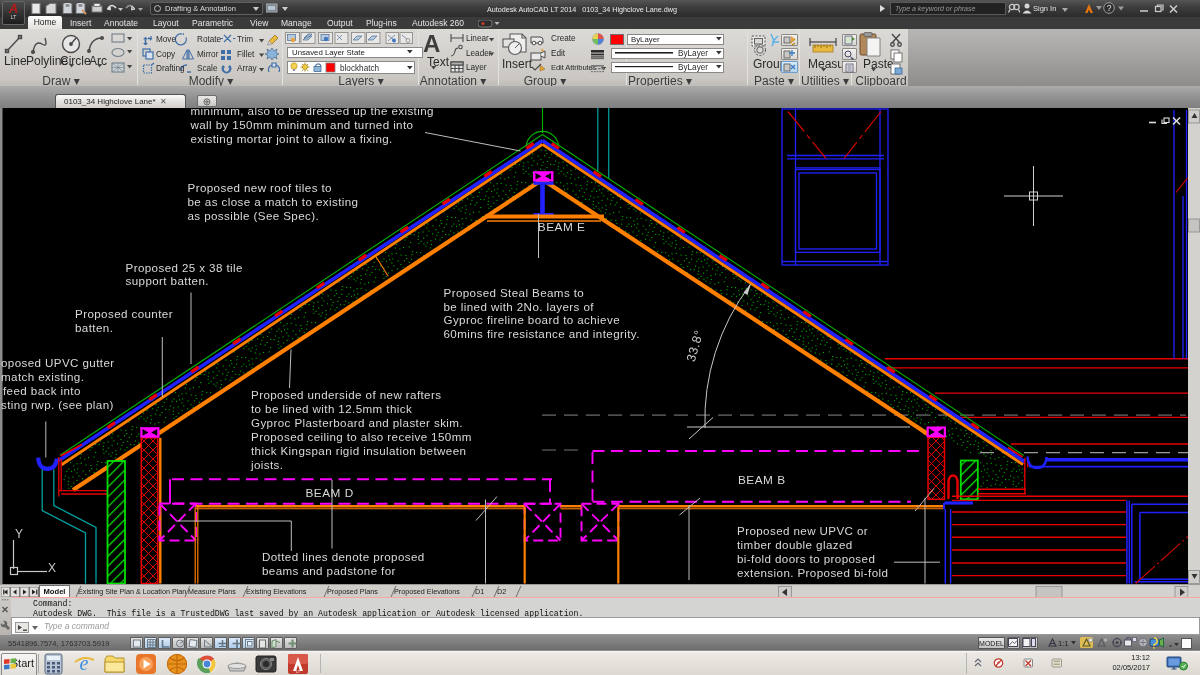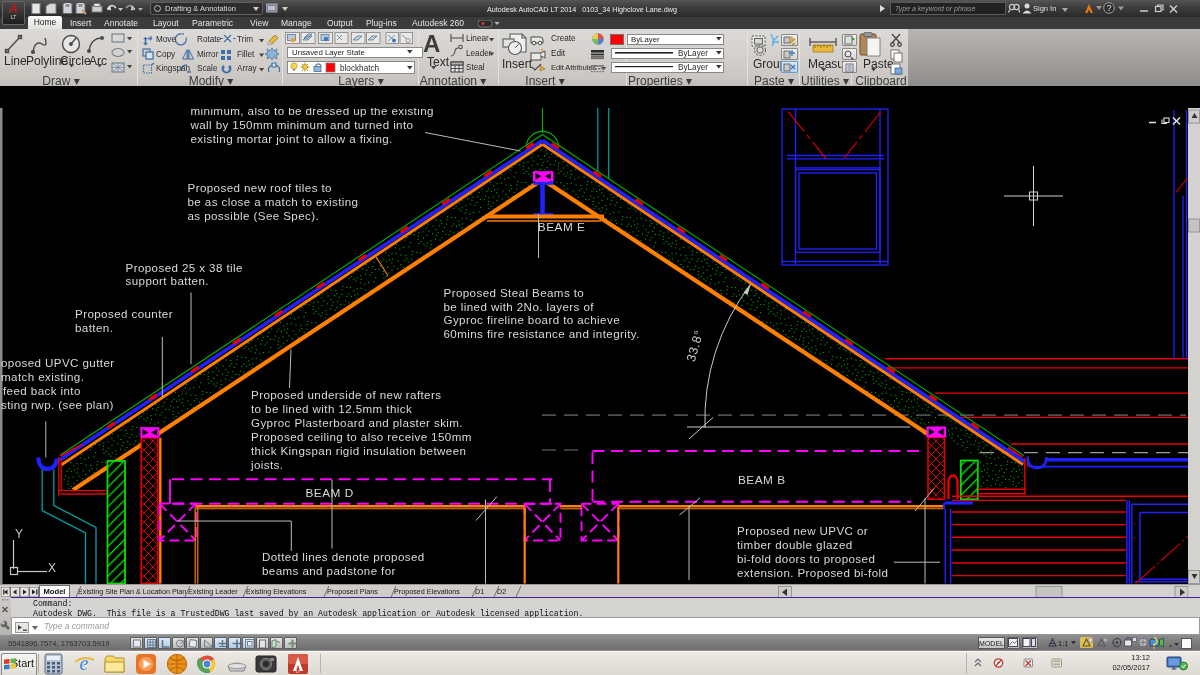--- a/index.html
+++ b/index.html
@@ -31,21 +31,21 @@
 .ddown{position:absolute;background:#fff;border:1px solid #898989;font-size:7.8px;color:#222;white-space:nowrap;overflow:hidden}
 .sbtn{position:absolute;border:1px solid #8d8b88;background:linear-gradient(#f2f1ef,#d9d7d3);border-radius:1px}
 
 #ftb{left:0;top:86px;width:1200px;height:22px;background:linear-gradient(#ababab 0%,#909090 55%,#7f7f7f 100%)}
 #ftab{left:55px;top:8px;width:131px;height:14px;background:linear-gradient(#fbfbfa 0%,#e3e1de 50%,#d2cfca 100%);border:1px solid #4e5257;border-bottom:none;border-radius:3px 3px 0 0;font-size:8px;color:#1c1c1c;line-height:13px;padding-left:8px}
 #fplus{left:197px;top:9px;width:20px;height:12px;background:linear-gradient(#e9e8e6,#cbc9c5);border:1px solid #6d6d6d;border-radius:2px;color:#4d4d4d;font-size:10px;line-height:11px;text-align:center}
 
 #ltabs{left:0;top:584px;width:1200px;height:13px;background:#d0cdc9;border-top:1px solid #9a9a9a}
 .ltxt{position:absolute;top:0;font-size:7.2px;color:#1a1a1a;line-height:13px;white-space:nowrap}
 .lsl{position:absolute;top:1px;width:8px;height:11px;border-right:1px solid #6f6f6f;transform:skewX(-24deg)}
-#cmd{left:0;top:597px;width:1200px;height:38px;background:#4c1d95}
+#cmd{left:0;top:597px;width:1200px;height:38px;background:#fca5a5}
 #cmdhist{left:11px;top:1px;width:1189px;height:19px;background:#d4d4d2;font-family:"Liberation Mono",monospace;font-size:8.2px;color:#111;line-height:9.5px;padding:1px 0 0 22px;white-space:pre}
 #cmdin{left:11px;top:20px;width:1189px;height:18px;background:#fff;border:1px solid #9a9a9a;font-size:8.5px;color:#9a9a9a;font-style:italic;line-height:16px}
 #statusbar{left:0;top:635px;width:1200px;height:15px;background:linear-gradient(#8f8f8f,#6d6d6d)}
 #coords{left:8px;top:3.5px;font-size:7.6px;color:#2e2e2e;letter-spacing:0}
 .stbtn{position:absolute;top:1.5px;width:12.5px;height:12px;border:1px solid #5f5f5f;background:linear-gradient(#e3e3e3,#bdbdbd);border-radius:1px}
 .stbtn.on{background:linear-gradient(#dceafa,#aecdea)}
 #taskbar{left:0;top:650px;width:1200px;height:25px;background:linear-gradient(#fbfaf9 0%,#ece9e4 8%,#dcd9d3 100%);border-top:1px solid #8e8e8e}
 #startbtn{left:1px;top:2px;width:36px;height:35px;background:linear-gradient(#f6f5f3,#d3d0ca);border:1px solid #8a8a8a;border-radius:2px;font-size:11px;font-weight:normal;color:#1a1a1a;line-height:19px;text-align:right;padding-right:2px}
 #clock{position:absolute;right:50px;top:2px;font-size:7.5px;color:#222;text-align:right;line-height:10px}
 </style></head><body>
@@ -134,21 +134,21 @@
       <div class="lt">LT</div>
     </div>
 
 <div class="abs" id="ribbon">
  <div class="abs" id="ribbonright"></div>
  <div class="abs" id="plabels"></div>
  <div class="plab" style="left:18px;width:86px">Draw ▾</div>
  <div class="plab" style="left:168px;width:86px">Modify ▾</div>
  <div class="plab" style="left:318px;width:86px">Layers ▾</div>
  <div class="plab" style="left:418px;width:70px">Annotation ▾</div>
- <div class="plab" style="left:512px;width:66px">Insert ▾</div>
+ <div class="plab" style="left:512px;width:66px">Group ▾</div>
  <div class="plab" style="left:622px;width:76px">Properties ▾</div>
  <div class="plab" style="left:748px;width:52px">Paste ▾</div>
  <div class="plab" style="left:799px;width:52px">Utilities ▾</div>
  <div class="plab" style="left:851px;width:60px">Clipboard</div>
  <div class="pdiv" style="left:137px"></div>
       <div class="pdiv" style="left:282px"></div>
  <div class="pdiv" style="left:418px"></div>
       <div class="pdiv" style="left:498px"></div>
  <div class="pdiv" style="left:626px"></div>
       <div class="pdiv" style="left:747px"></div>
@@ -224,21 +224,21 @@
    <path d="M2 10 q-2 -5 3 -7 m4 0 q5 2 3 7"></path>
           <path d="M5 1 h4 v4 h-4 z" fill="#d7e2ee"></path>
   </g>
  </svg>
 <div class="srow" style="left:156px;top:6px">Move</div>
       <div class="srow" style="left:197px;top:6px">Rotate</div>
       <div class="srow" style="left:237px;top:6px">Trim</div>
  <div class="srow" style="left:156px;top:20.5px">Copy</div>
       <div class="srow" style="left:197px;top:20.5px">Mirror</div>
       <div class="srow" style="left:237px;top:20.5px">Fillet</div>
- <div class="srow" style="left:156px;top:35px">Kingspan</div>
+ <div class="srow" style="left:156px;top:35px">Drafting</div>
       <div class="srow" style="left:197px;top:35px">Scale</div>
       <div class="srow" style="left:237px;top:35px">Array</div>
  <svg class="abs" style="left:259px;top:9px" width="10" height="40">
         <path d="M0 1 l2.6 3.4 2.6 -3.4 z" fill="#444"></path>
         <path d="M0 15.5 l2.6 3.4 2.6 -3.4 z" fill="#444"></path>
         <path d="M0 30 l2.6 3.4 2.6 -3.4 z" fill="#444"></path>
       </svg>
 
  <svg class="abs" style="left:285px;top:3px" width="133" height="12" viewBox="0 0 133 12">
   <g>
@@ -297,21 +297,21 @@
    <path d="M1 1 v8 M13 1 v8 M1 5 h12"></path>
    <path d="M1 23 q3 0 4 -5 q0.5 -3 3 -3"></path>
           <circle cx="10.5" cy="14" r="1.8"></circle>
    <rect x="1" y="29" width="12" height="10" fill="#e8e8e8"></rect>
           <path d="M1 32 h12 M1 35.5 h12 M5 29 v10 M9 29 v10"></path>
           <rect x="1" y="29" width="12" height="3" fill="#b0b0b0"></rect>
   </g>
  </svg>
  <div class="srow" style="left:466px;top:5px">Linear</div>
       <div class="srow" style="left:466px;top:19.5px">Leader</div>
-      <div class="srow" style="left:466px;top:34px">Steal</div>
+      <div class="srow" style="left:466px;top:34px">Layer</div>
  <svg class="abs" style="left:489px;top:8px" width="8" height="22">
         <path d="M0 1 l2.6 3.4 2.6 -3.4 z" fill="#444"></path>
         <path d="M0 15.5 l2.6 3.4 2.6 -3.4 z" fill="#444"></path>
       </svg>
 
  <svg class="abs" style="left:502px;top:3px" width="26" height="24" viewBox="0 0 26 24">
   <path d="M8 2 h12 l4 4 v14 h-16 z" fill="#efefee" stroke="#5a5a5a" stroke-width="1.1"></path>
         <path d="M20 2 v4 h4" fill="none" stroke="#5a5a5a" stroke-width="1.1"></path>
   <rect x="1" y="7" width="11" height="8" fill="#e3e3e2" stroke="#5a5a5a" stroke-width="1.1"></rect>
   <circle cx="13" cy="16" r="6.5" fill="#eee" stroke="#5a5a5a" stroke-width="1.1"></circle>
@@ -452,20 +452,24 @@
           <rect x="1" y="17" width="8" height="9" fill="#fff" stroke="#666" stroke-width=".9"></rect>
           <rect x="4" y="20" width="8" height="9" fill="#fff" stroke="#666" stroke-width=".9"></rect>
         </g>
   <g>
           <rect x="1" y="31" width="9" height="10" fill="#fff" stroke="#666" stroke-width=".9"></rect>
           <rect x="5" y="35" width="7" height="6" fill="#7aa8d8" stroke="#3a6a9a" stroke-width=".8"></rect>
         </g>
  </svg>
 </div>
 
+<div class="abs" id="ftb">
+ <div class="abs" id="ftab">0103_34 Highclove Lane*&nbsp;&nbsp;<span style="color:#555">✕</span></div>
+ <div class="abs" id="fplus">⊕</div>
+</div>
 
 <svg class="abs" style="left:0;top:108px" width="1200" height="476" viewBox="0 108 1200 476">
 <defs>
  <pattern id="speck" width="35" height="35" patternUnits="userSpaceOnUse">
   <g fill="#00b000">
             <rect x="15.4" y="19.0" width="1.1" height="1.1"></rect>
             <rect x="31.4" y="15.8" width="1.1" height="1.1"></rect>
             <rect x="6.3" y="17.4" width="1.1" height="1.1"></rect>
             <rect x="21.4" y="27.0" width="1.1" height="1.1"></rect>
             <rect x="3.2" y="10.3" width="1.1" height="1.1"></rect>
@@ -823,21 +827,21 @@
           <path d="M6.5 2.5 v5 l-3.5 -2.5 z"></path>
           <rect x="2.2" y="2.5" width="1.2" height="5"></rect>
           <path d="M15.5 2.5 v5 l-3.5 -2.5 z"></path>
           <path d="M22 2.5 v5 l3.5 -2.5 z"></path>
           <path d="M31 2.5 v5 l3.5 -2.5 z"></path>
           <rect x="35.2" y="2.5" width="1.2" height="5"></rect>
         </g>
  </svg>
  <div class="abs" style="left:39px;top:0;width:31px;height:13px;background:#fdfdfc;border:1px solid #6f6f6f;border-bottom:none;font-size:7.6px;font-weight:bold;text-align:center;line-height:12px;color:#111">Model</div>
  <span class="ltxt" style="left:78px">Existing Site Plan &amp; Location Plan</span>
-      <span class="ltxt" style="left:188px">Existing Leader</span>
+      <span class="ltxt" style="left:188px">Measure Plans</span>
       <span class="ltxt" style="left:246px">Existing Elevations</span>
       <span class="ltxt" style="left:327px">Proposed Plans</span>
       <span class="ltxt" style="left:394px">Proposed Elevations</span>
       <span class="ltxt" style="left:475px">D1</span>
       <span class="ltxt" style="left:497px">D2</span>
  <div class="lsl" style="left:71px"></div>
       <div class="lsl" style="left:180px"></div>
       <div class="lsl" style="left:238px"></div>
       <div class="lsl" style="left:319px"></div>
       <div class="lsl" style="left:386px"></div>

